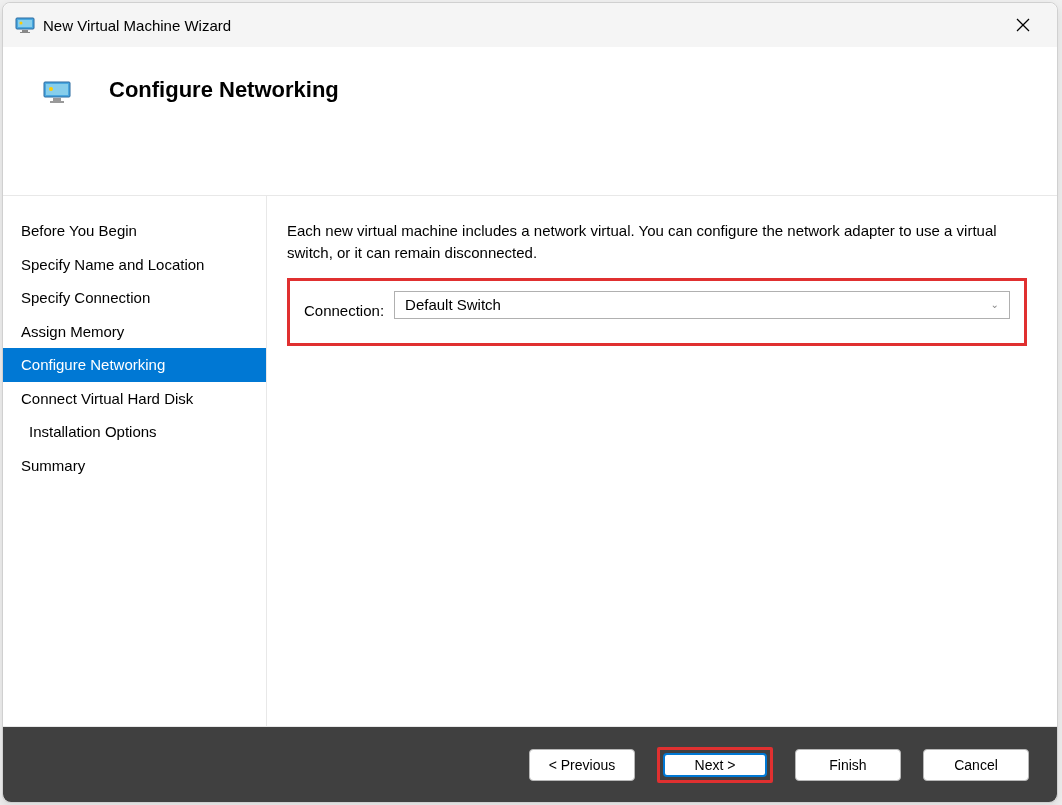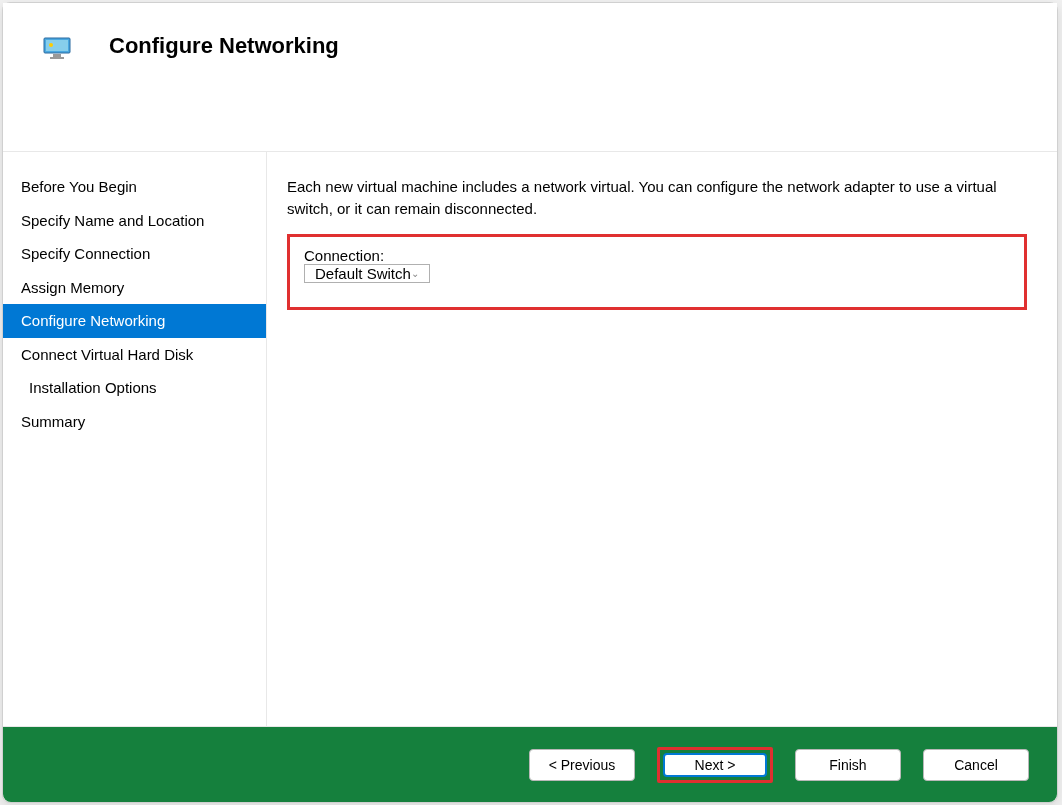--- a/index.html
+++ b/index.html
@@ -114,22 +114,21 @@
       color: #000;
       line-height: 1.45;
       margin-bottom: 14px;
     }
     .highlight-box {
       border: 3px solid #e03030;
       padding: 10px 14px 24px 14px;
     }
     .conn-row {
       display: flex;
-      align-items: flex-start;
-      flex-direction: column;
+      align-items: flex-end;
     }
     .conn-label {
       font-size: 15px;
       margin-right: 10px;
     }
     .conn-select {
       flex: 1;
       height: 28px;
       border: 1px solid #b0b0b0;
       background: #fff;
@@ -146,21 +145,21 @@
       font-size: 10px;
     }
     .footer {
       height: 76px;
       border-top: 1px solid #e8e8e8;
       display: flex;
       align-items: center;
       justify-content: flex-end;
       padding: 0 28px;
       gap: 22px;
-      background: #15803d;
+      background: #404040;
       border-bottom-left-radius: 8px;
       border-bottom-right-radius: 8px;
     }
     .footer-btn {
       width: 106px;
       height: 32px;
       border: 1px solid #b8b8b8;
       border-radius: 4px;
       background: #fff;
       font-size: 14px;
@@ -182,20 +181,38 @@
     }
     .monitor-svg {
       display: block;
     }
   </style>
 </head>
 <body>
 
 <div class="window">
 
+  <div class="titlebar">
+    <span class="titlebar-icon">
+      <svg class="monitor-svg" width="20" height="16" viewBox="0 0 20 16">
+        <rect x="1" y="1" width="18" height="11" rx="1" fill="#4aa8e0" stroke="#2a6aa0" stroke-width="1"></rect>
+        <rect x="3" y="3" width="14" height="7" fill="#87ceeb"></rect>
+        <rect x="7" y="13" width="6" height="2" fill="#888"></rect>
+        <rect x="5" y="15" width="10" height="1" fill="#888"></rect>
+        <circle cx="6" cy="6" r="1.5" fill="#ffcc00"></circle>
+      </svg>
+    </span>
+    <span class="titlebar-text">New Virtual Machine Wizard</span>
+    <div class="close-btn">
+      <svg viewBox="0 0 14 14">
+        <line x1="1" y1="1" x2="13" y2="13" stroke="#000" stroke-width="1.2"></line>
+        <line x1="13" y1="1" x2="1" y2="13" stroke="#000" stroke-width="1.2"></line>
+      </svg>
+    </div>
+  </div>
 
   <div class="header-section">
     <span class="header-icon">
       <svg class="monitor-svg" width="28" height="22" viewBox="0 0 28 22">
         <rect x="1" y="1" width="26" height="15" rx="1" fill="#4aa8e0" stroke="#2a6aa0" stroke-width="1"></rect>
         <rect x="3" y="3" width="22" height="11" fill="#87ceeb"></rect>
         <rect x="10" y="17" width="8" height="3" fill="#999"></rect>
         <rect x="7" y="20" width="14" height="2" fill="#999"></rect>
         <circle cx="8" cy="8" r="2" fill="#ffcc00"></circle>
       </svg>

